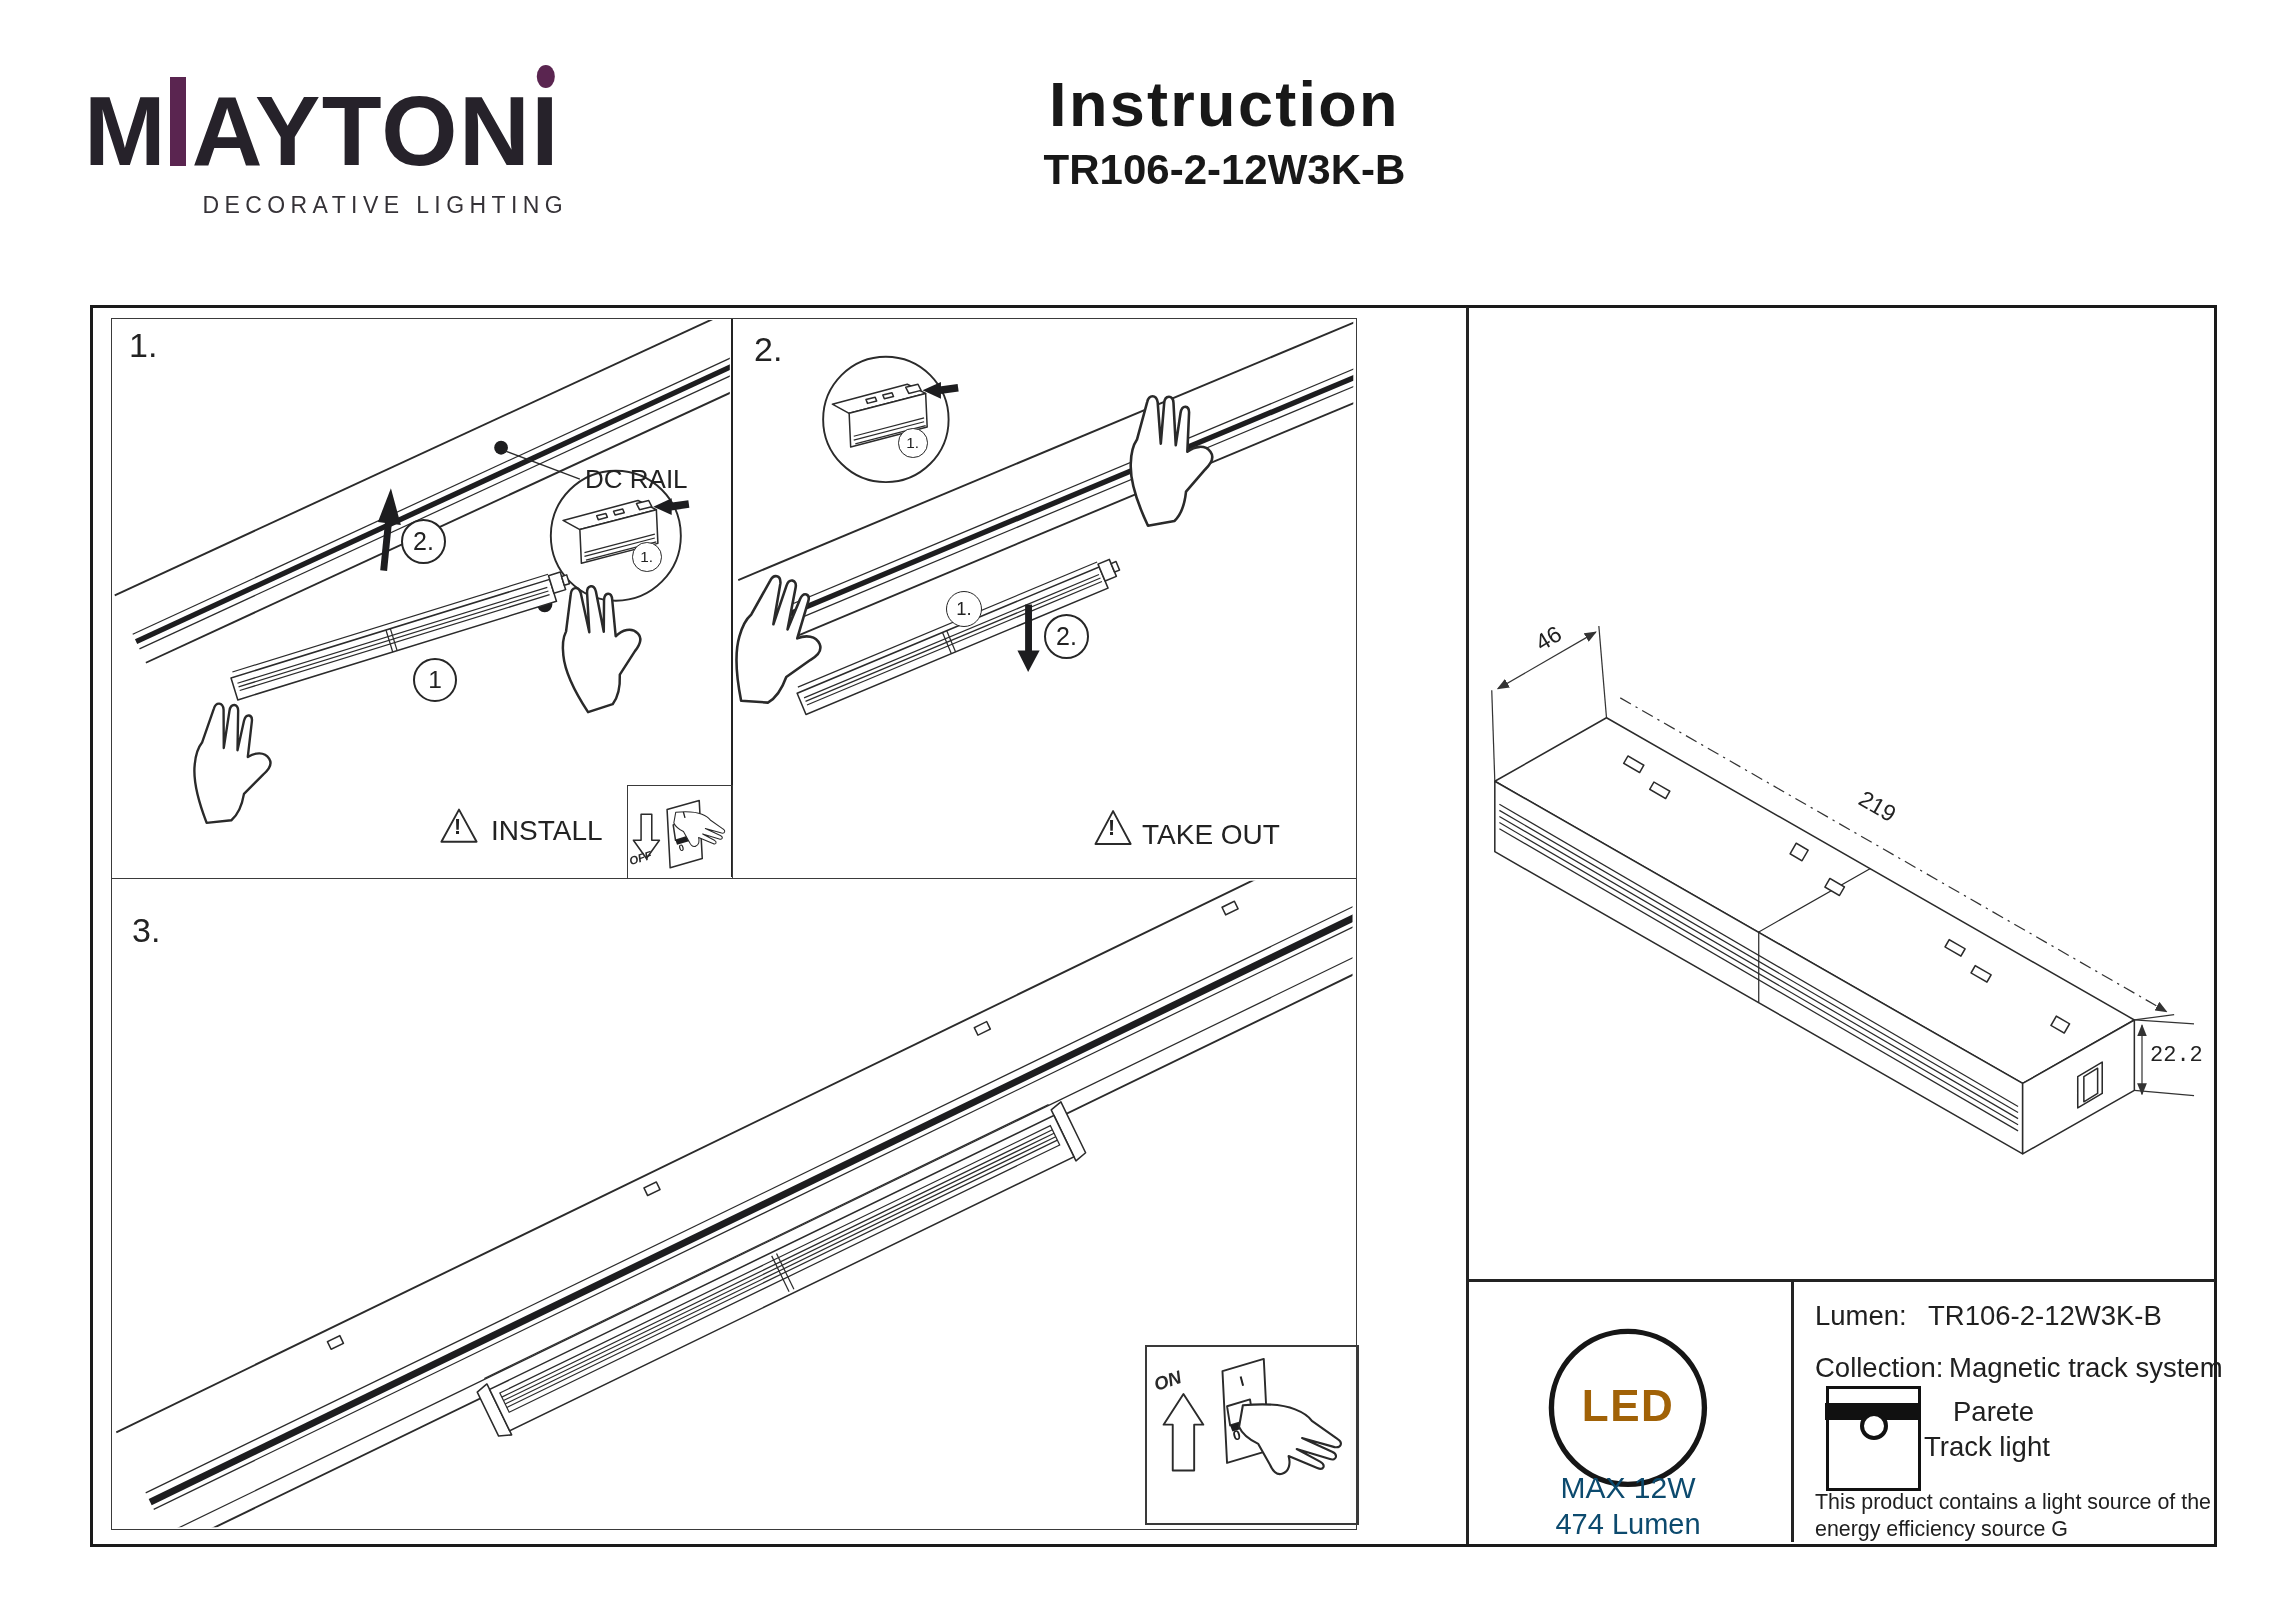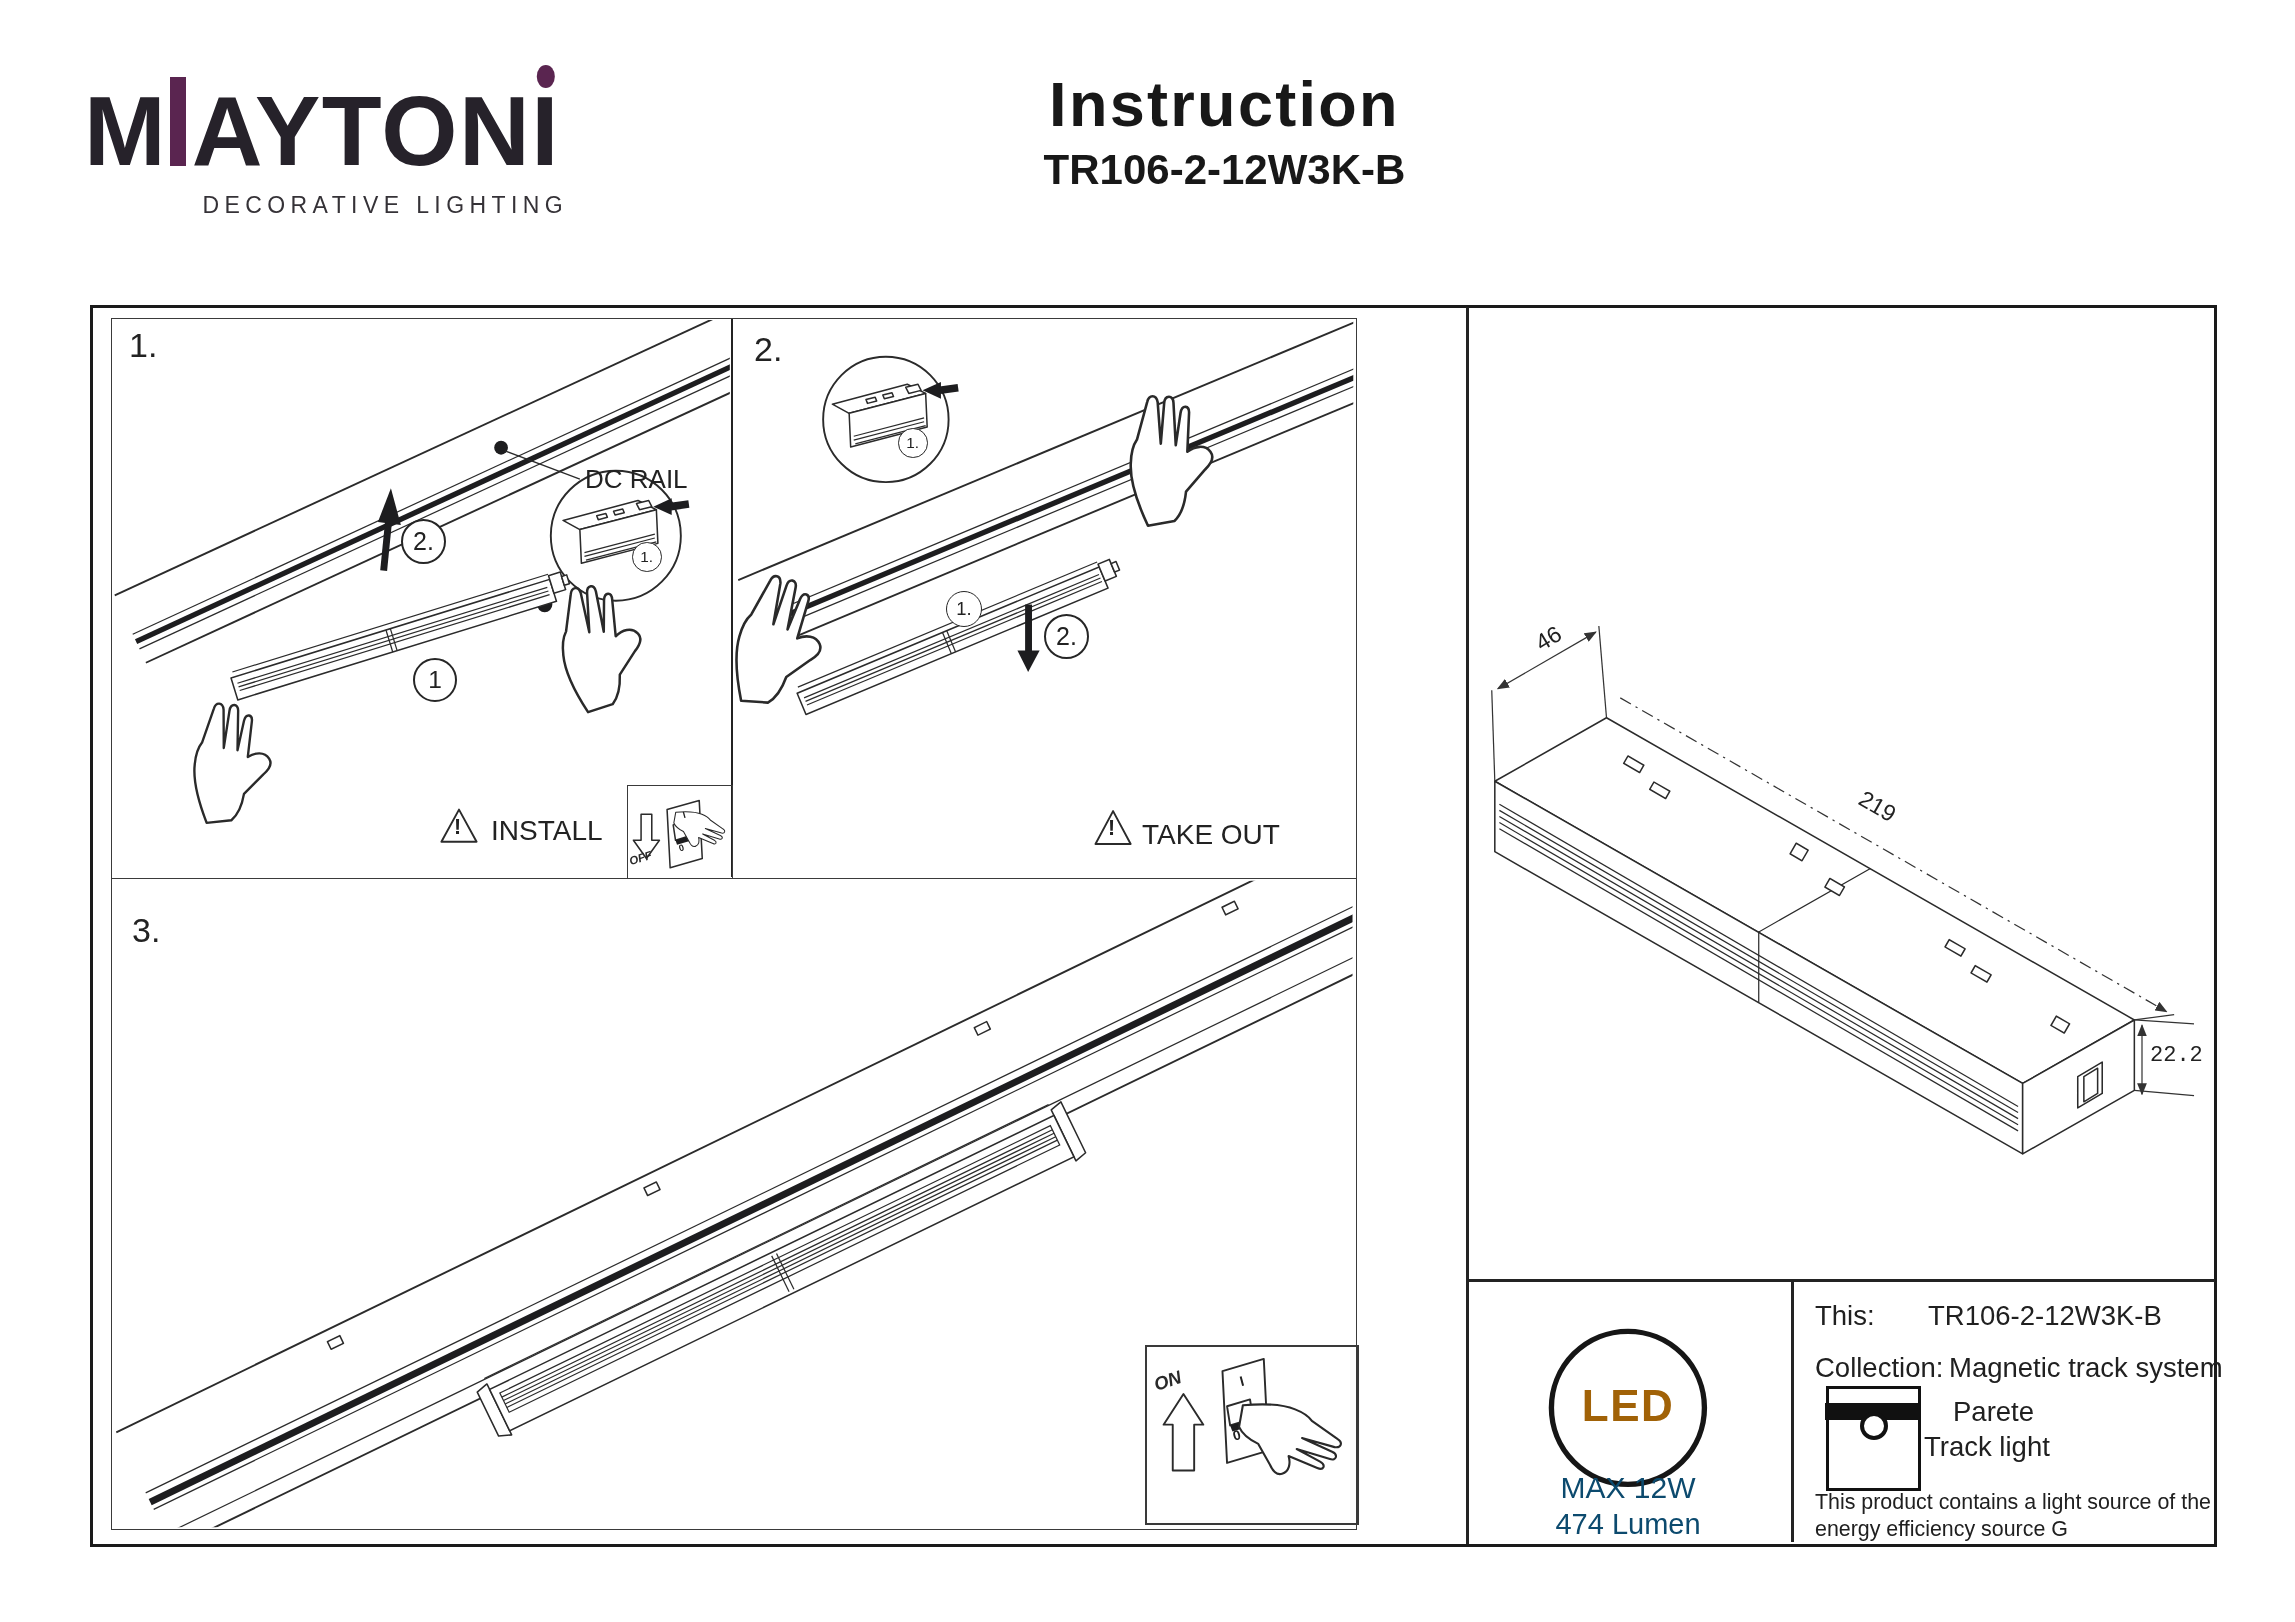--- a/index.html
+++ b/index.html
@@ -264,21 +264,21 @@
   <div class="abs tiny-mark txt" style="left:1233px;top:1428px;font-size:13.8px;transform:rotate(-15deg);">0</div>
 
   <div class="abs dim txt" style="left:1536px;top:626px;transform:rotate(-31deg);">46</div>
   <div class="abs dim txt" style="left:1858px;top:794px;transform:rotate(30deg);">219</div>
   <div class="abs dim txt" style="left:2150px;top:1044px;font-size:22px;font-family:Liberation Mono, monospace;">22.2</div>
 
   <div class="abs ledtxt txt" style="left:1567px;top:1382px;width:122px;text-align:center;">LED</div>
   <div class="abs spec txt" style="left:1544px;top:1471px;width:168px;">MAX 12W</div>
   <div class="abs spec txt" style="left:1544px;top:1509px;width:168px;font-size:29px;">474 Lumen</div>
 
-  <div class="abs inforow txt" style="left:1815px;top:1301px;">This:</div>
+  <div class="abs inforow txt" style="left:1815px;top:1301px;">Lumen:</div>
   <div class="abs inforow txt" style="left:1928px;top:1301px;font-weight:400;">TR106-2-12W3K-B</div>
   <div class="abs inforow txt" style="left:1815px;top:1353px;">Collection:</div>
   <div class="abs inforow txt" style="left:1937px;top:1353px;margin-left:12px;">Magnetic track system</div>
 
   <div class="abs" style="left:1826px;top:1386px;width:89px;height:99px;border:3.8px solid #111;background:#fff;">
     <div class="abs" style="left:-3.8px;top:13.8px;width:89px;height:17px;background:#111;border-left:3.8px solid #111;border-right:3.8px solid #111;"></div>
     <div class="abs" style="left:31px;top:23px;width:20px;height:20px;border:4.6px solid #111;border-radius:50%;background:#fff;"></div>
   </div>
   <div class="abs inforow txt" style="left:1953px;top:1397px;">Parete</div>
   <div class="abs inforow txt" style="left:1924px;top:1432px;">Track light</div>

